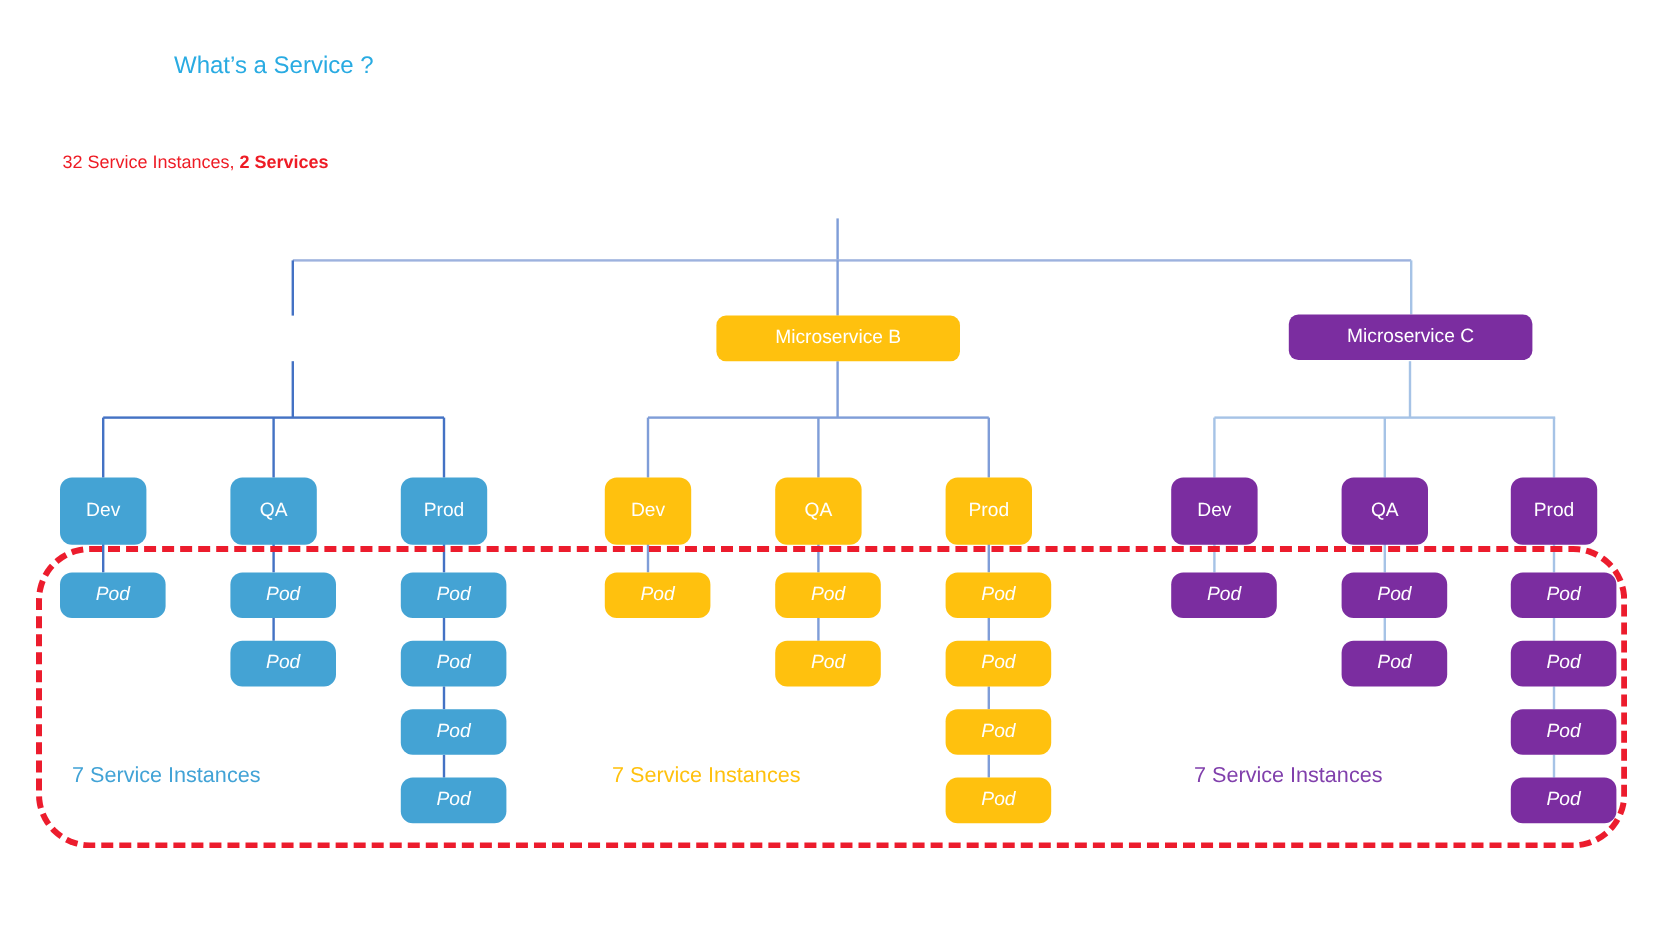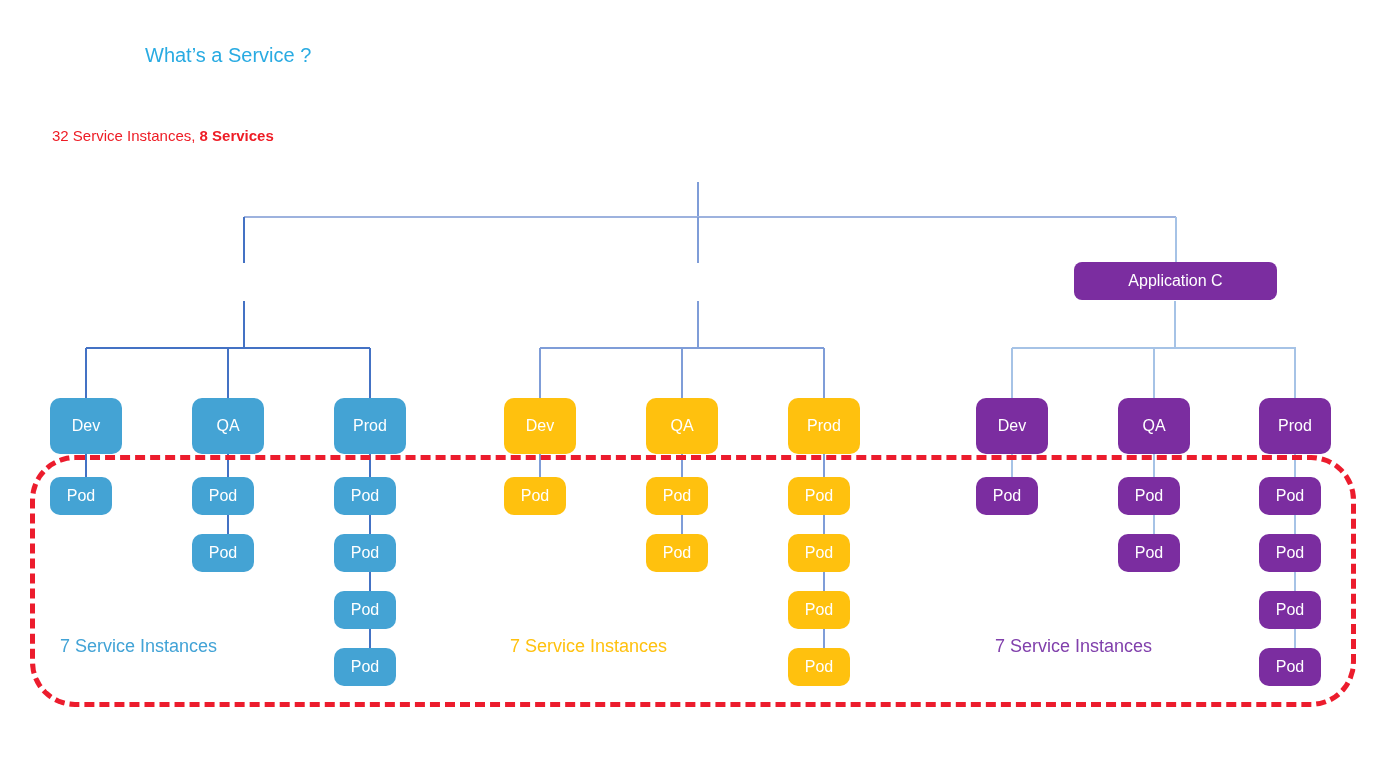--- a/index.html
+++ b/index.html
@@ -35,21 +35,21 @@
     display:flex;
     align-items:center;
     justify-content:center;
     color:#ffffff;
     white-space:nowrap;
     box-sizing:border-box;
   }
   .app{ width:203px; height:69px; border-radius:16px; font-size:13px; font-weight:bold; }
   .ms{ width:203px; height:38px; border-radius:8px; font-size:16px; }
   .env{ width:72px; height:56px; border-radius:10px; font-size:16px; }
-  .pod{ width:62px; height:38px; border-radius:10px; font-size:16px; }
+  .pod{ width:88px; height:38px; border-radius:10px; font-size:16px;font-style:italic; }
   .fa{ background:#44A3D4; }
   .fb{ background:#FFC10E; }
   .fc{ background:#7B2DA0; }
   .line{ position:absolute; }
   .v{ width:2px; }
   .h{ height:2px; }
   .lc-top{ background:#9DB2DE; }
   .lc-a{ background:#4472C4; }
   .lc-b{ background:#7F9DD8; }
   .lc-c{ background:#A6C3E6; }
@@ -69,21 +69,21 @@
     border-radius:45px;
     box-sizing:border-box;
   }
 </style>
 </head>
 <body>
 
 <div class="canvas">
 
   <div class="page-title">What’s a Service ?</div>
-  <div class="caption"><span>32 Service Instances, </span><span class="bold">8 Services</span></div>
+  <div class="caption"><span>32 Service Instances, </span><span class="bold">2 Services</span></div>
 
   <div class="line v lc-b" style="left:697px;top:182px;height:35px;"></div>
   <div class="line h lc-top" style="left:244px;top:216px;width:932px;"></div>
   <div class="line v lc-a" style="left:243px;top:217px;height:46px;"></div>
   <div class="line v lc-b" style="left:697px;top:217px;height:46px;"></div>
   <div class="line v lc-c" style="left:1175px;top:217px;height:45px;"></div>
 
   <div class="line v lc-a" style="left:243px;top:301px;height:47px;"></div>
   <div class="line h lc-a" style="left:86px;top:347px;width:284px;"></div>
   <div class="line v lc-a" style="left:85px;top:348px;height:50px;"></div>
@@ -119,21 +119,22 @@
   <div class="line v lc-c" style="left:1153px;top:437px;height:40px;"></div>
   <div class="line v lc-c" style="left:1153px;top:515px;height:19px;"></div>
   <div class="line v lc-c" style="left:1294px;top:437px;height:40px;"></div>
   <div class="line v lc-c" style="left:1294px;top:515px;height:19px;"></div>
   <div class="line v lc-c" style="left:1294px;top:572px;height:19px;"></div>
   <div class="line v lc-c" style="left:1294px;top:629px;height:19px;"></div>
 
   <div class="highlight"></div>
 
 
-  <div class="node ms fc" style="left:1074px;top:262px;">Application C</div>
+  <div class="node ms fb" style="left:597px;top:263px;">Microservice B</div>
+  <div class="node ms fc" style="left:1074px;top:262px;">Microservice C</div>
 
   <div class="node env fa" style="left:50px;top:398px;">Dev</div>
   <div class="node env fa" style="left:192px;top:398px;">QA</div>
   <div class="node env fa" style="left:334px;top:398px;">Prod</div>
 
   <div class="node env fb" style="left:504px;top:398px;">Dev</div>
   <div class="node env fb" style="left:646px;top:398px;">QA</div>
   <div class="node env fb" style="left:788px;top:398px;">Prod</div>
 
   <div class="node env fc" style="left:976px;top:398px;">Dev</div>

